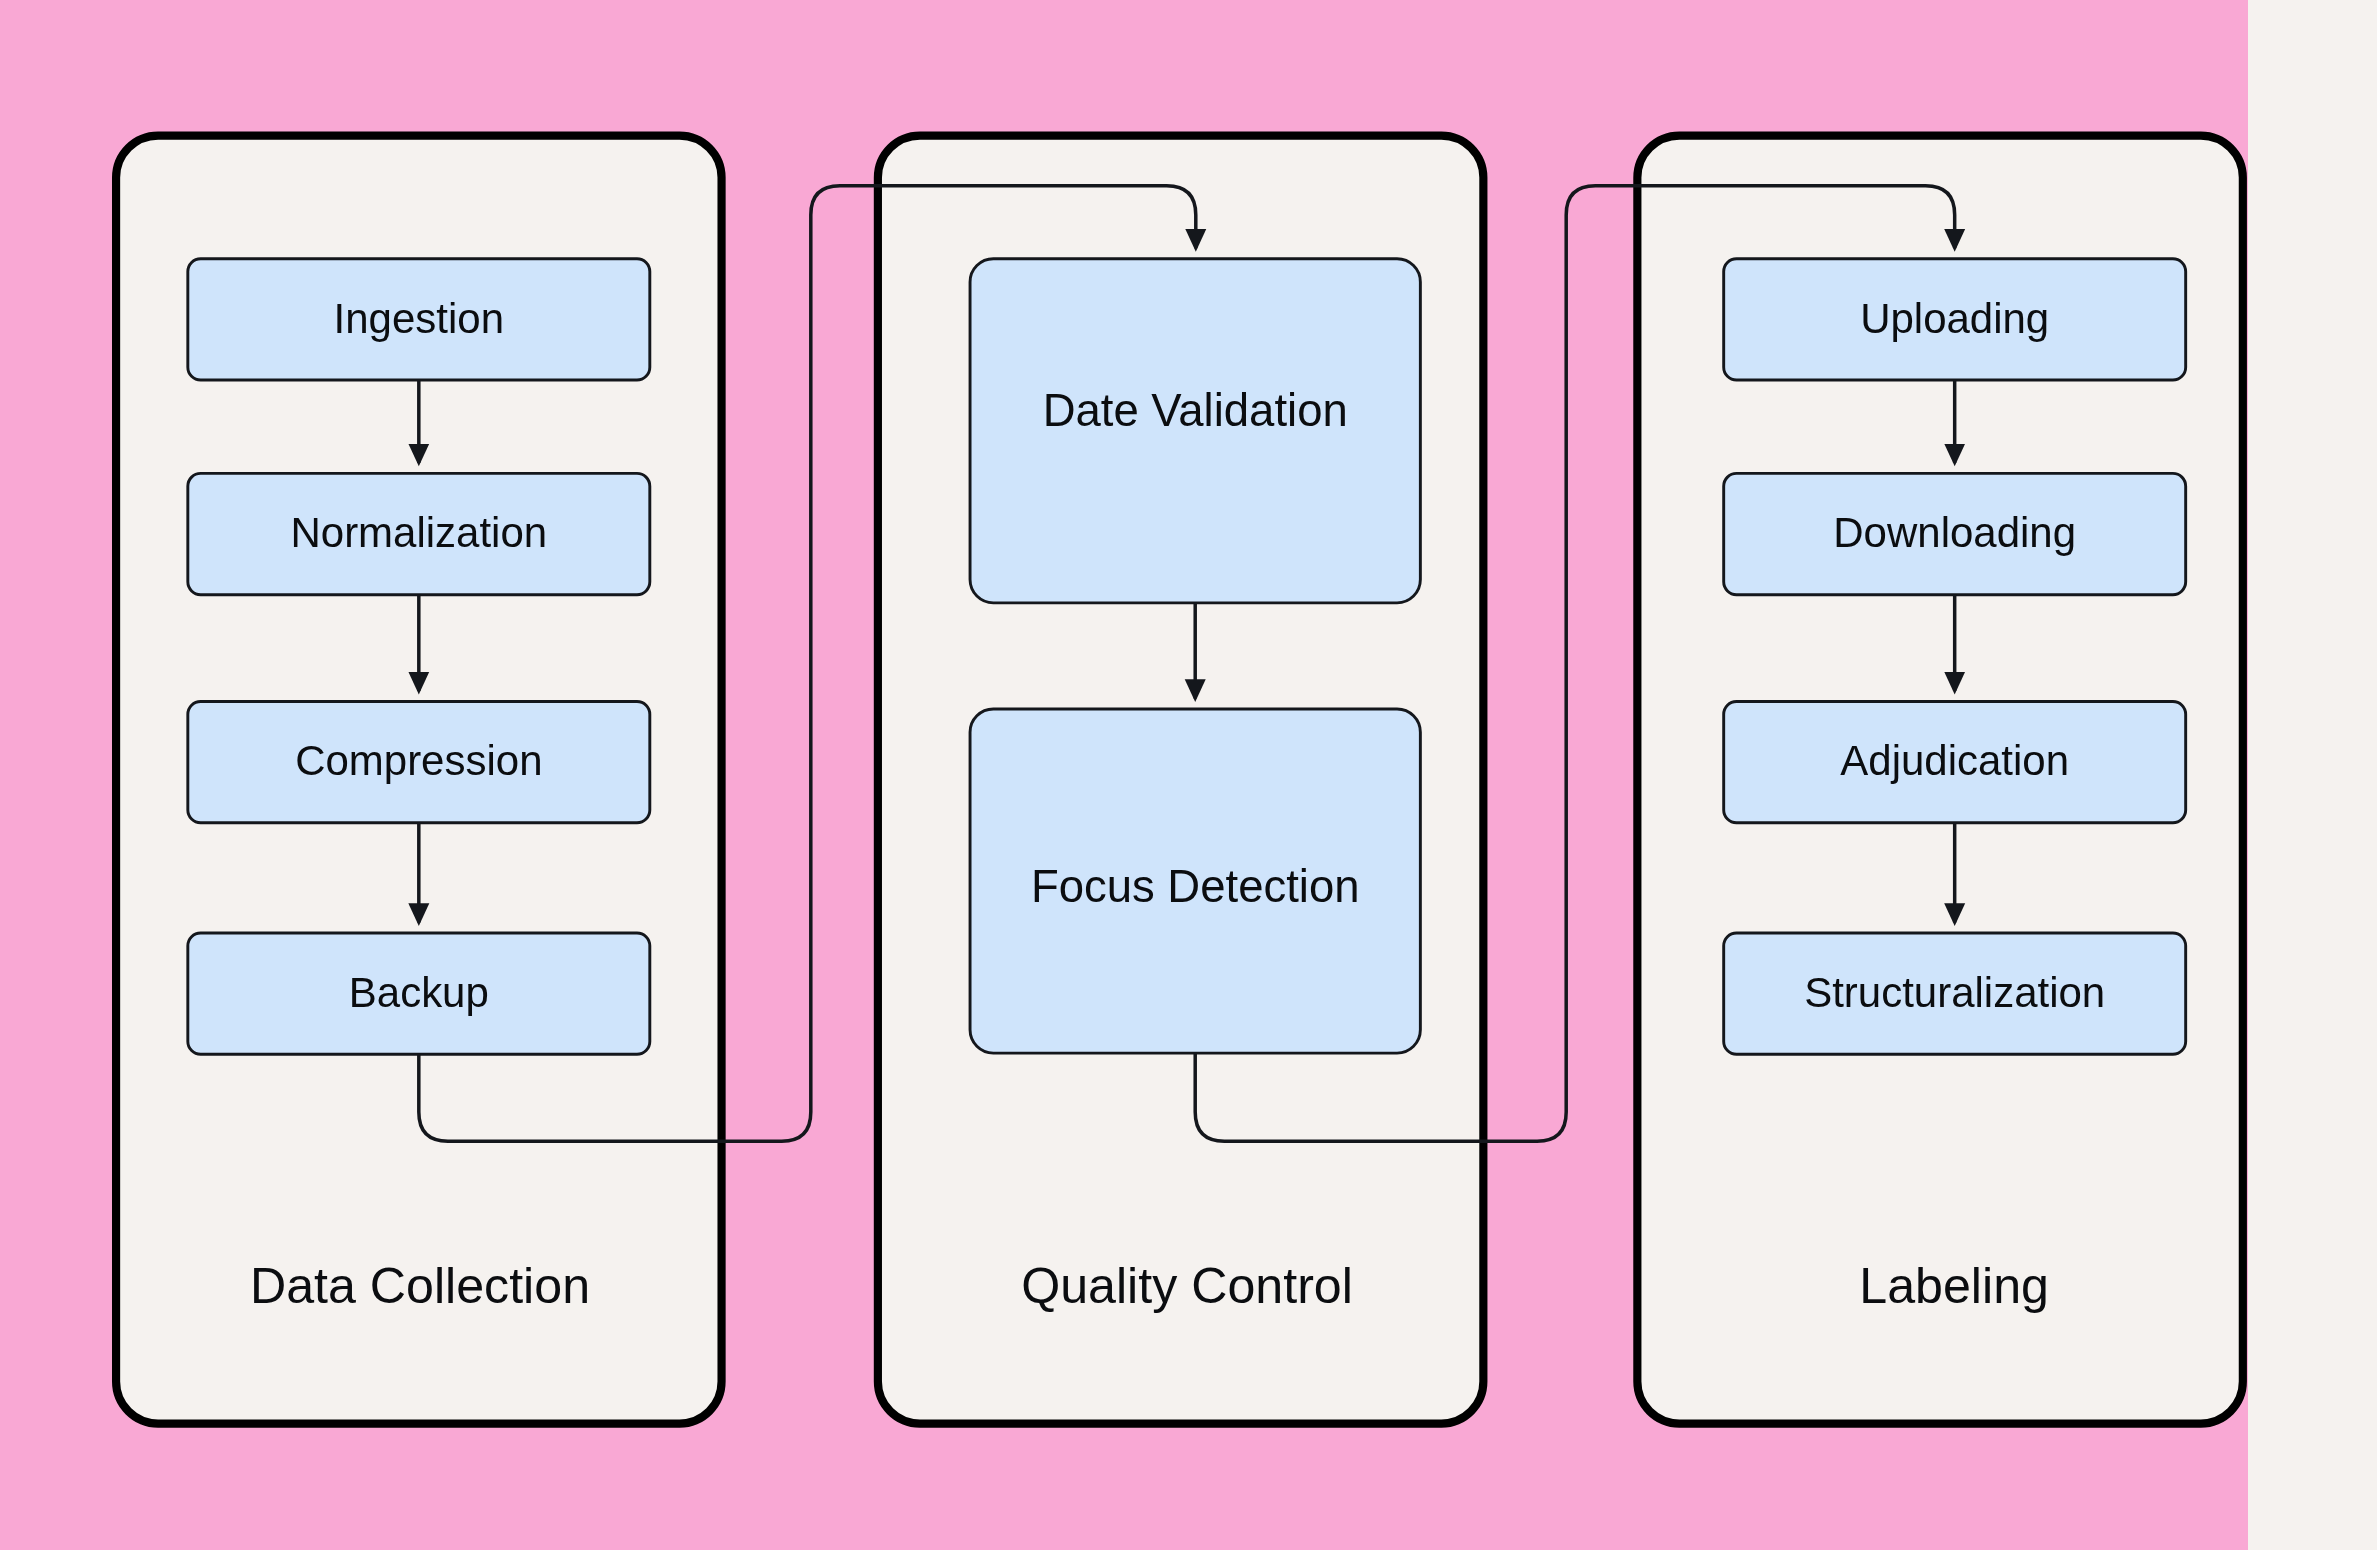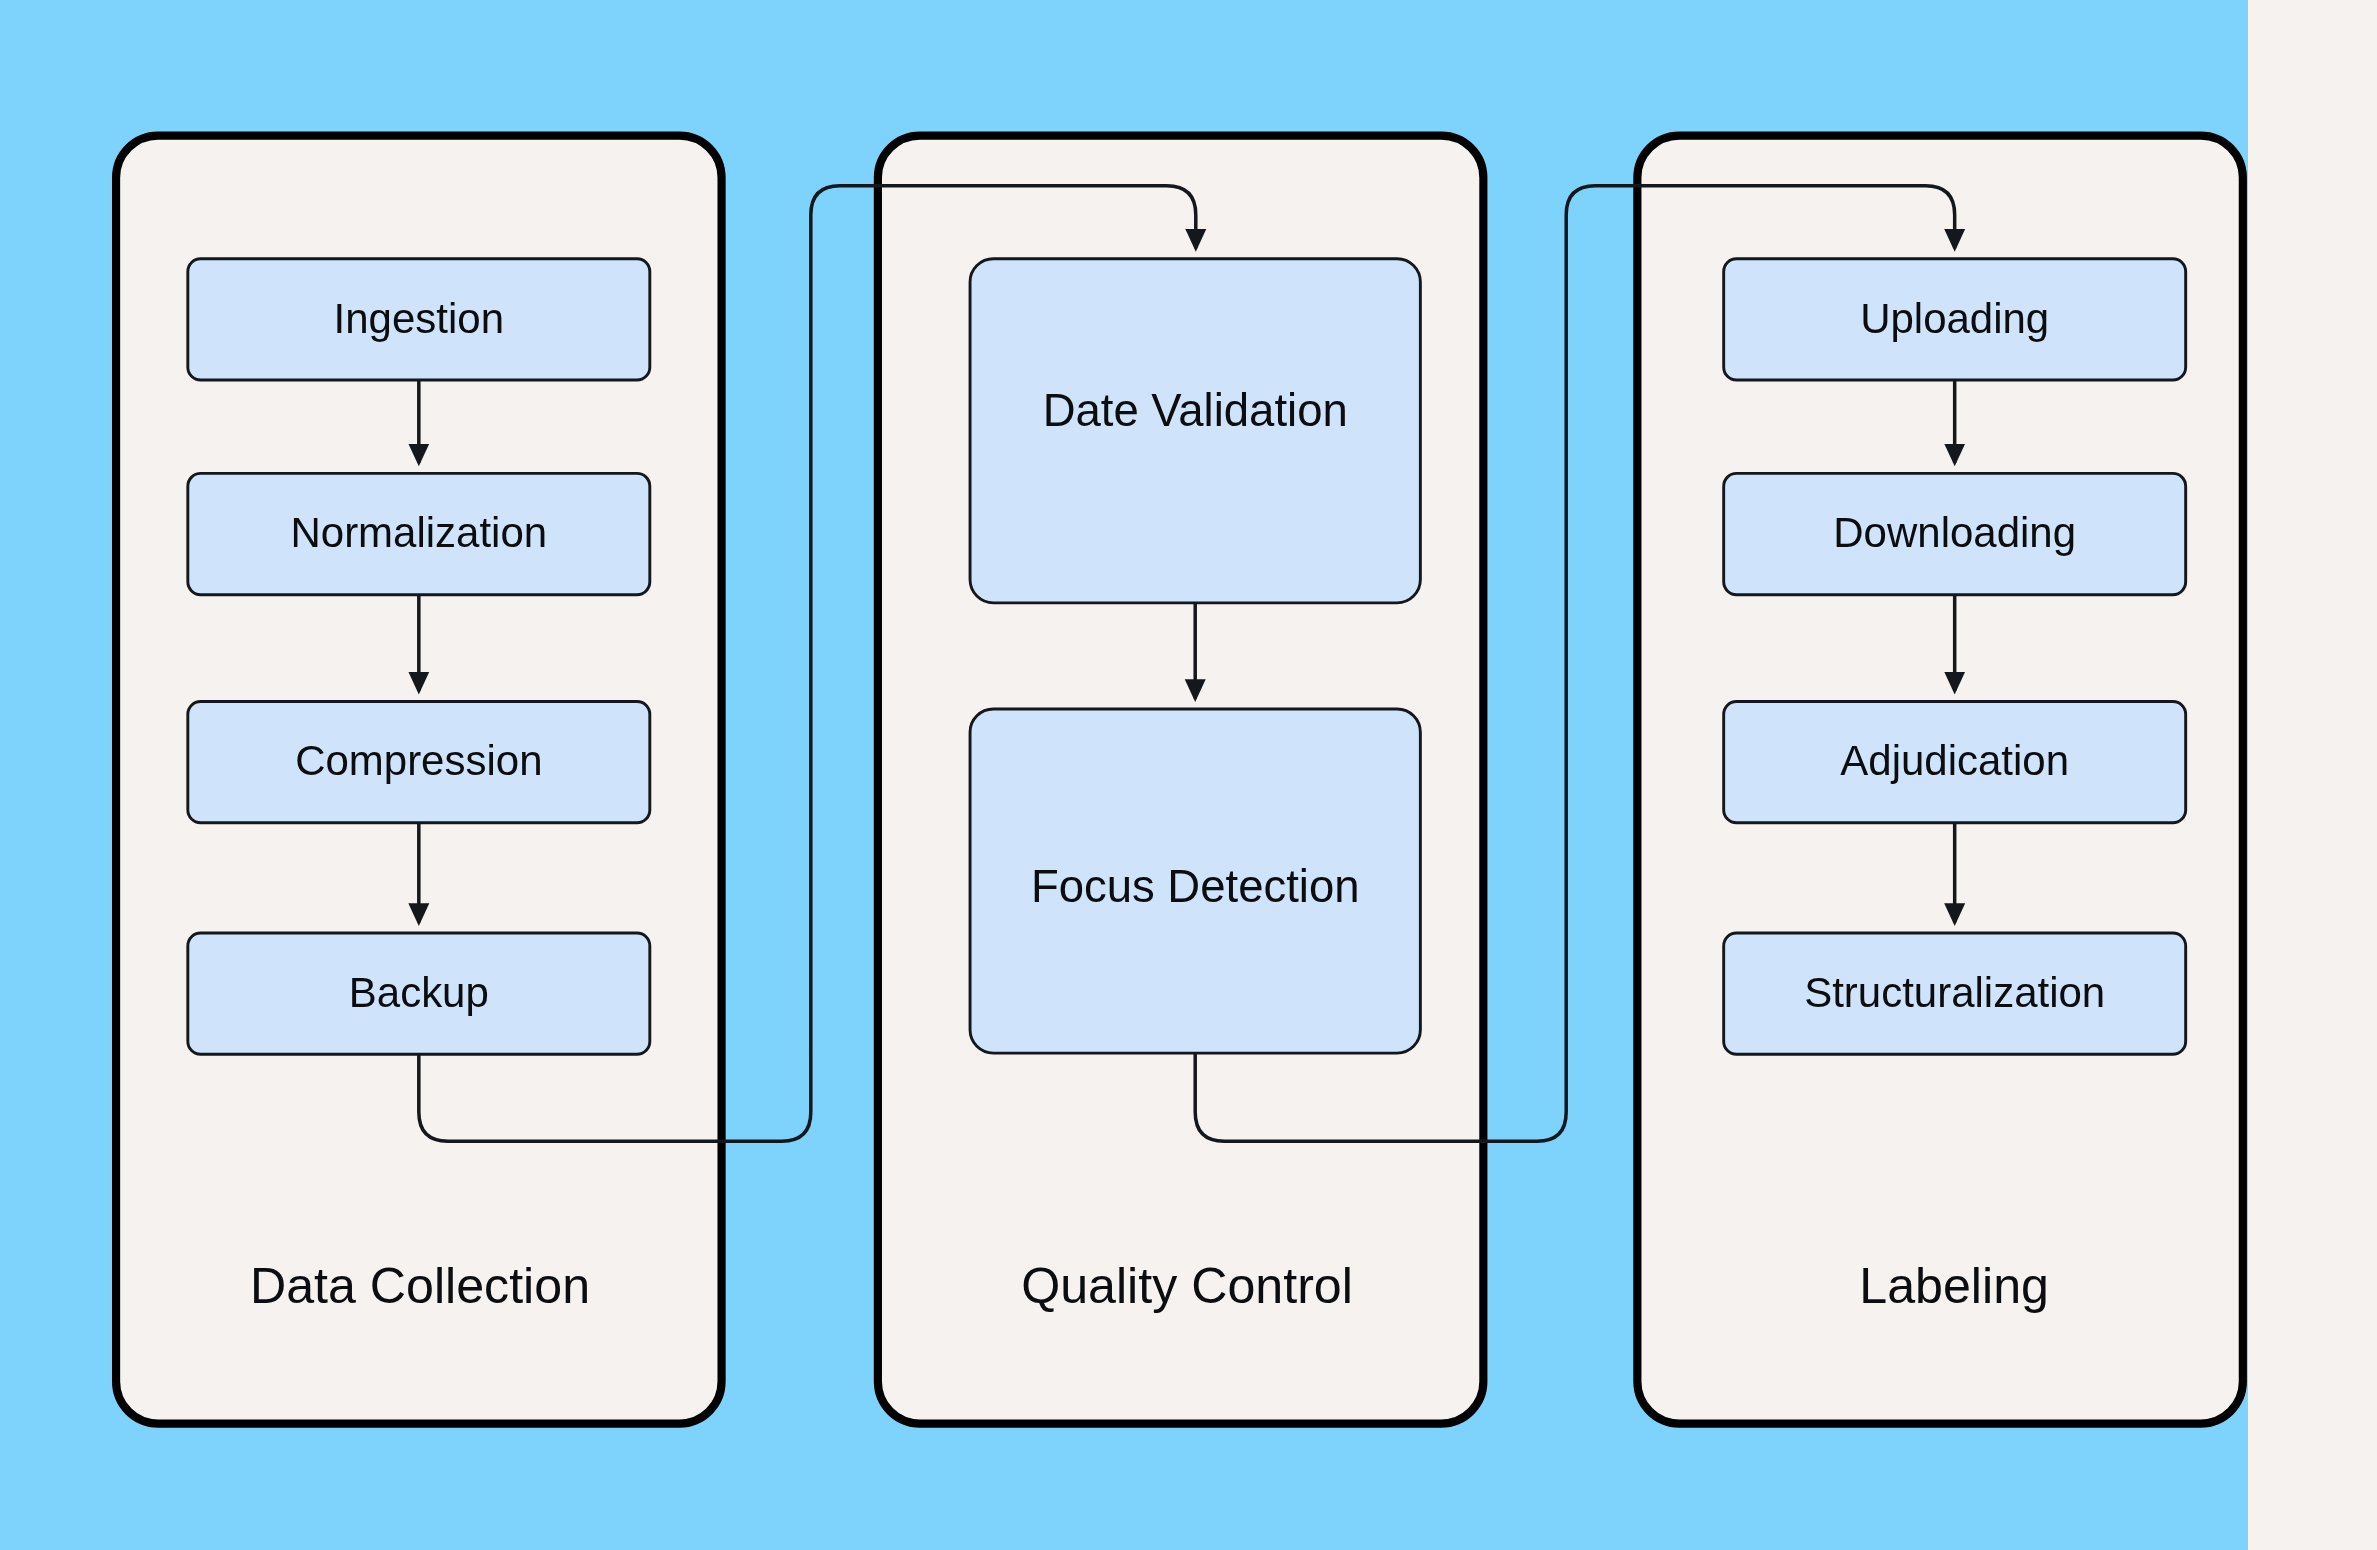--- a/index.html
+++ b/index.html
@@ -7,21 +7,21 @@
     padding: 0;
     background: #f5f2ef;
   }
   body {
     font-family: "Liberation Sans", sans-serif;
   }
   #stage {
     position: relative;
     width: 2248px;
     height: 1551px;
-    background: #7dd3fc;
+    background: #f9a8d4;
     overflow: hidden;
   }
   #diagram {
     position: absolute;
     inset: 0;
     width: 2377px;
     height: 1551px;
   }
   .cluster-box {
     fill: #f5f2ef;

